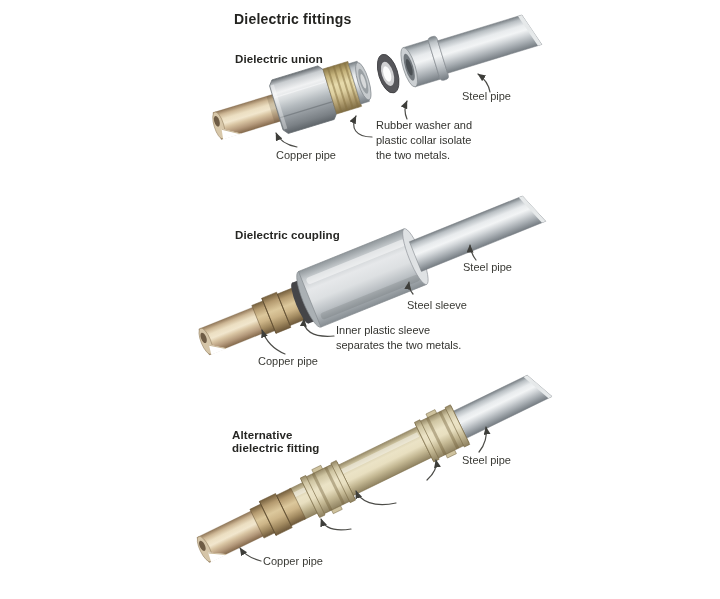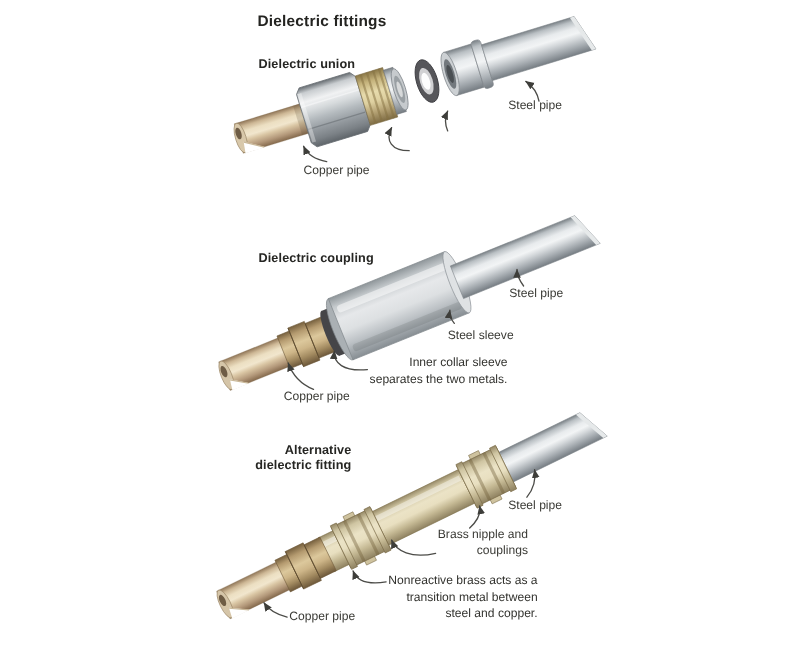--- a/index.html
+++ b/index.html
@@ -1,21 +1,21 @@
 <!DOCTYPE html>
 <html><head>
 <meta charset="utf-8">
 <style>
   html,body{margin:0;padding:0;background:#ffffff;}
   .canvas{
     position:relative;width:720px;height:599px;background:#ffffff;
     font-family:"Liberation Sans",sans-serif;color:#2e2e2c;overflow:hidden;padding-left:44px;
   }
   .canvas svg{position:absolute;left:0;top:0;}
-  .lbl{position:absolute;white-space:pre-line;font-size:11px;line-height:15px;color:#33332f;text-align:right;}
+  .lbl{position:absolute;white-space:pre-line;font-size:11px;line-height:15px;color:#33332f;}
   .it{color:#3a3a35;}
   .hd{font-weight:bold;font-size:11.5px;line-height:13px;letter-spacing:.1px;color:#262623;}
   .title{position:absolute;font-weight:bold;font-size:14px;letter-spacing:.2px;color:#242421;}
   .leader{stroke:#4c4c48;stroke-width:1.2;fill:none;stroke-linecap:round;}
 </style>
 </head>
 <body>
 
 <div class="canvas">
 
@@ -223,32 +223,30 @@
       <path class="leader" d="M396,503 C374,508 360,501 356,491" marker-end="url(#arrow)"></path>
       <path class="leader" d="M351,529 C332,532 324,527 321,519" marker-end="url(#arrow)"></path>
       <path class="leader" d="M261,561 Q246,557 240,548" marker-end="url(#arrow)"></path>
     </g>
   </svg>
 
   <div class="title" style="left:234px;top:11px">Dielectric fittings</div>
 
   <div class="lbl hd" style="left:235px;top:53px">Dielectric union</div>
   <div class="lbl it" style="left:462px;top:89px">Steel pipe</div>
+  <div class="lbl" style="left:376px;top:118px">Rubber washer and
+plastic collar isolate
+the two metals.</div>
   <div class="lbl it" style="left:276px;top:148px">Copper pipe</div>
 
   <div class="lbl hd" style="left:235px;top:229px">Dielectric coupling</div>
   <div class="lbl it" style="left:463px;top:260px">Steel pipe</div>
   <div class="lbl it" style="left:407px;top:298px">Steel sleeve</div>
-  <div class="lbl" style="left:336px;top:323px">Inner collar sleeve
+  <div class="lbl" style="left:336px;top:323px">Inner plastic sleeve
 separates the two metals.</div>
   <div class="lbl it" style="left:258px;top:354px">Copper pipe</div>
 
-  <div class="lbl hd" style="left:232px;top:404px">Alternative
+  <div class="lbl hd" style="left:232px;top:429px">Alternative
 dielectric fitting</div>
   <div class="lbl it" style="left:462px;top:453px">Steel pipe</div>
-  <div class="lbl it" style="left:398px;top:479px">Brass nipple and
-couplings</div>
-  <div class="lbl" style="left:353px;top:521px">Nonreactive brass acts as a
-transition metal between
-steel and copper.</div>
   <div class="lbl it" style="left:263px;top:554px">Copper pipe</div>
 
 </div>
 
 </body></html>

